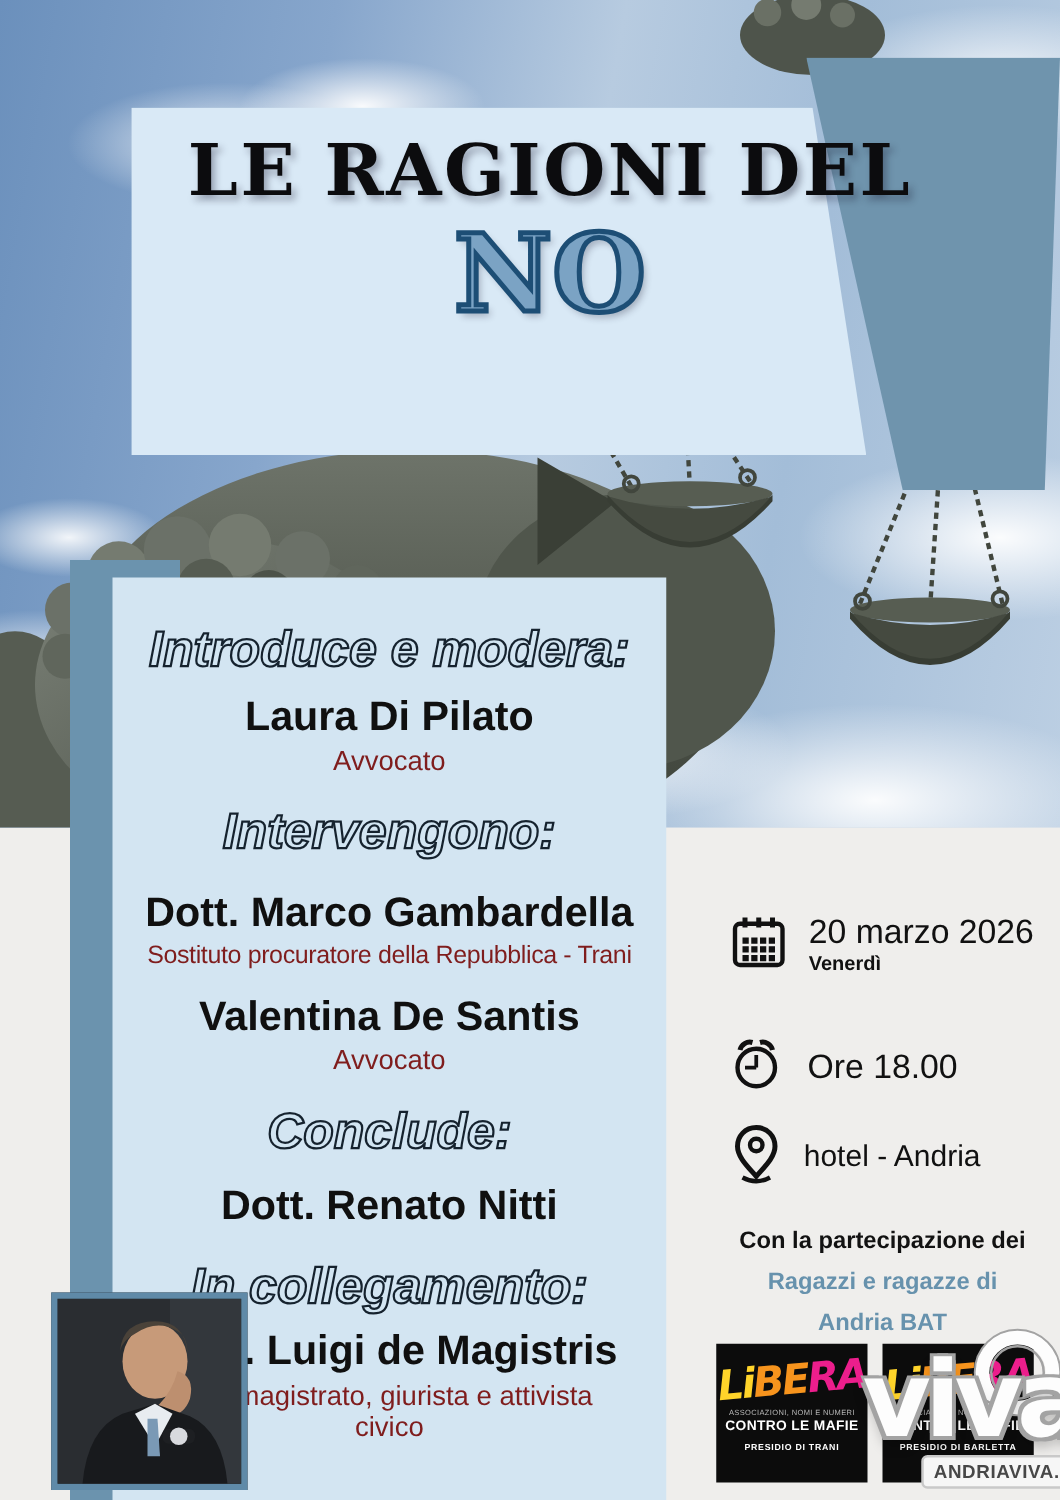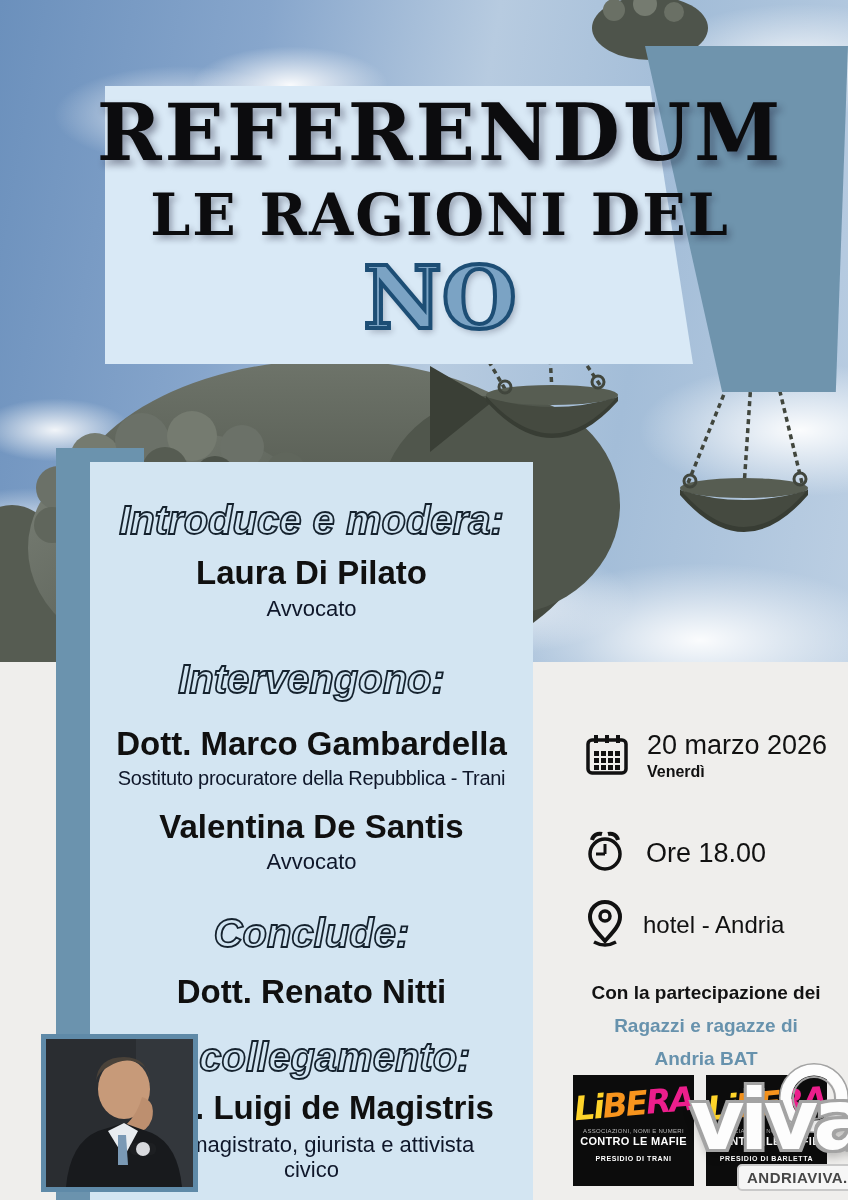--- a/index.html
+++ b/index.html
@@ -54,23 +54,23 @@
   .side-bar{position:absolute;left:56px;top:448px;width:88px;height:752px;background:#6b93ae;z-index:2;}
   .program-panel{
     position:absolute;left:90px;top:462px;width:443px;height:738px;
     background:#d3e5f2;z-index:3;text-align:center;color:#141414;
   }
   .h-outline{
     font-weight:bold;font-size:40px;line-height:1.1;letter-spacing:0px;
     color:rgba(211,229,242,0.15);font-style:italic;-webkit-text-stroke:1.8px #15222e;
   }
   .person-name{font-size:33px;font-weight:bold;line-height:1.05;color:#101010;}
-  .person-role{font-size:22px;line-height:1.15;color:#0f172a;text-align:center;}
+  .person-role{font-size:22px;line-height:1.15;color:#7f1d1d;text-align:center;}
   .role-small{font-size:20px;letter-spacing:-0.3px;}
-  .mt38{margin-top:36px;} .mt30{margin-top:36px;} .mt26{margin-top:26px;}
+  .mt38{margin-top:36px;} .mt30{margin-top:22px;} .mt26{margin-top:26px;}
   .mt20{margin-top:20px;} .mt14{margin-top:14px;} .mt12{margin-top:12px;}
   .mt6{margin-top:6px;} .mt4{margin-top:5px;}
   .role-wrap{max-width:340px;margin-left:auto;margin-right:auto;}
   
   .detail-row{position:absolute;display:flex;align-items:center;gap:18px;z-index:2;color:#111;}
   .detail-row .txt{text-align:left;}
   .detail-date{left:585px;top:730px;}
   .detail-time{left:582px;top:828px;}
   .detail-venue{left:585px;top:898px;}
   .date-main{font-size:27px;}
@@ -185,21 +185,20 @@
     <path d="M 250 135 Q 314 212 378 135 Q 314 155 250 135 Z" fill="#454a40"></path>
     <path d="M 250 134 Q 314 210 378 134 L 378 140 Q 314 214 250 140 Z" fill="#383d34"></path>
     <circle cx="260" cy="126" r="6" fill="none" stroke="#41463d" stroke-width="3"></circle>
     <circle cx="370" cy="124" r="6" fill="none" stroke="#41463d" stroke-width="3"></circle>
   </svg>
 
   <div class="accent-quad"></div>
 
   <div class="title-panel"></div>
   <div class="title-text">
-    <div class="title-line1">REFERENDUM</div>
     <div class="title-line2">LE RAGIONI DEL</div>
     <div class="title-line3">NO</div>
   </div>
 
   <div class="side-bar"></div>
 
   <div class="program-panel">
     <div class="h-outline mt38">Introduce e modera:</div>
     <div class="person-name mt14">Laura Di Pilato</div>
     <div class="person-role mt4">Avvocato</div>

